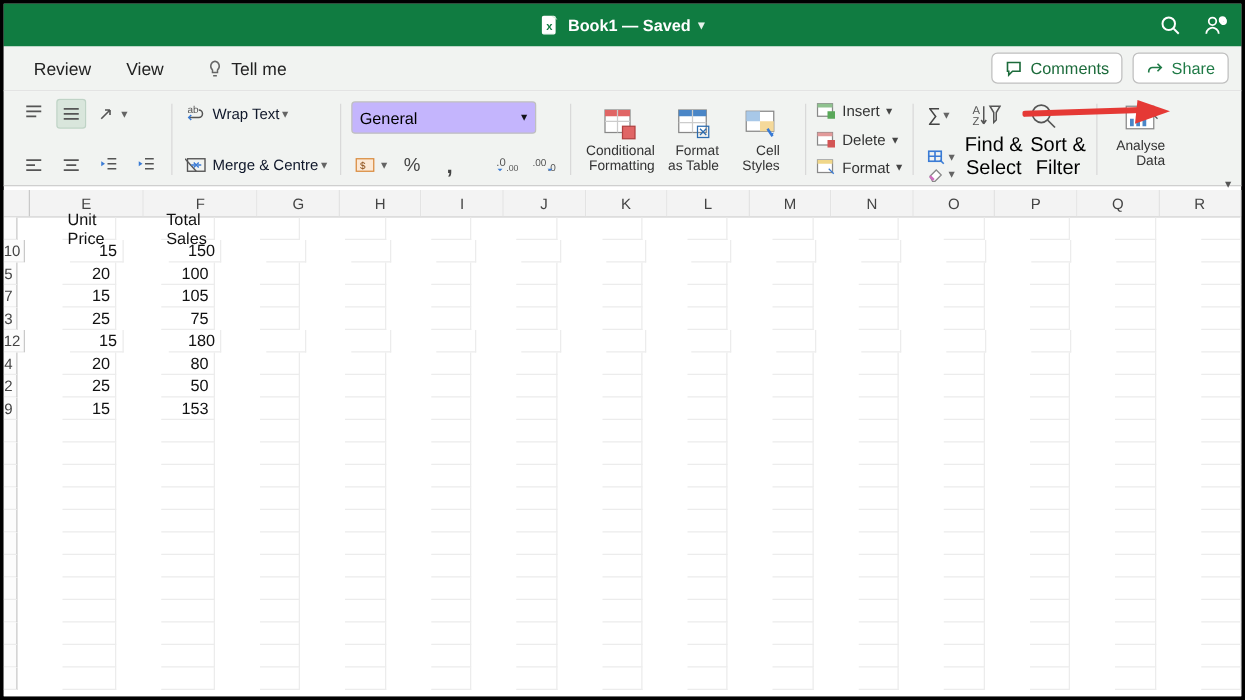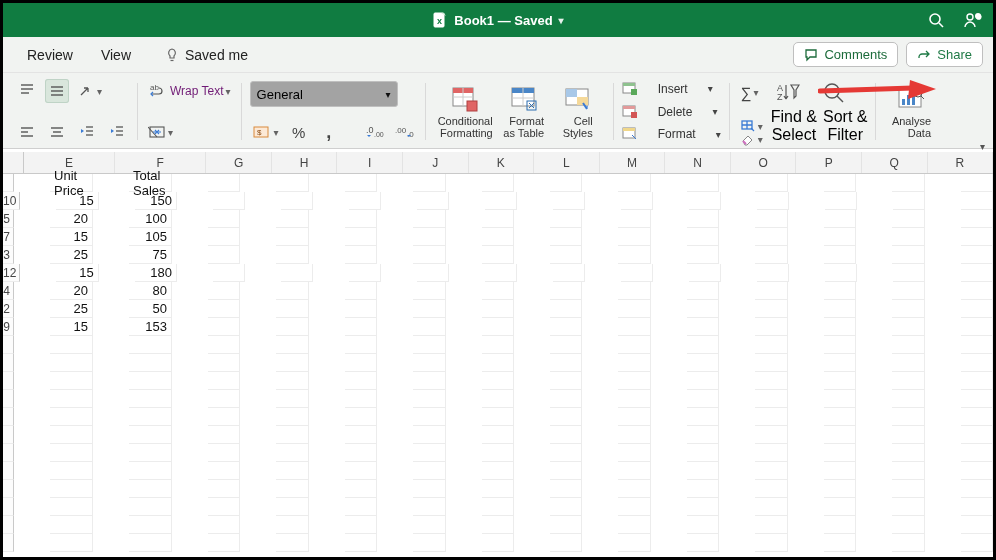--- a/index.html
+++ b/index.html
@@ -22,26 +22,26 @@
   .pillbtn.share { color: #1f7a46; }
 
   
   .ribbon { height: 76px; background: #f1f3f1; border-bottom: 1px solid #cfcfcf; display: flex; align-items: stretch; padding: 4px 6px 2px 6px; gap: 0; user-select: none; }
   .group { display: flex; flex-direction: column; justify-content: space-between; padding: 2px 6px; }
   .sep { width: 1px; background: #d9d9d9; margin: 6px 2px; }
   .row { display: flex; align-items: center; gap: 6px; }
   .iconbtn { display: inline-flex; align-items: center; justify-content: center; min-width: 24px; height: 24px; border-radius: 3px; cursor: pointer; padding: 0 2px; position: relative; }
   .iconbtn.active { background: #d9e6dc; box-shadow: inset 0 0 0 1px #bfd3c6; }
   .iconbtn .chev { color: #555; margin-left: 2px; }
-  .lbltxt { font-size: 12px; color: #701a75; margin-left: 4px; }
+  .lbltxt { font-size: 12px; color: #0f172a; margin-left: 4px; }
   .vbtn { display: flex; flex-direction: column; align-items: center; justify-content: center; padding: 2px 4px; gap: 2px; cursor: pointer; border-radius: 4px; min-width: 54px; }
   .vbtn .vl { font-size: 11px; color: #333; text-align: right; line-height: 12px; }
-  .nfmt { width: 148px; height: 26px; border: 1px solid #bfbfbf; background: #a3a3a3; border-radius: 3px; display: flex; align-items: center; justify-content: space-between; padding: 0 6px; font-size: 13px; }
+  .nfmt { width: 148px; height: 26px; border: 1px solid #bfbfbf; background: #c4b5fd; border-radius: 3px; display: flex; align-items: center; justify-content: space-between; padding: 0 6px; font-size: 13px; }
   .collapse-caret { position: absolute; right: 4px; bottom: -14px; font-size: 10px; color: #555; }
-  .menuitem { display: flex; align-items: center; gap: 20px; font-size: 12px; color: #333; cursor: pointer; height: 22px; }
+  .menuitem { display: flex; align-items: center; gap: 5px; font-size: 12px; color: #333; cursor: pointer; height: 22px; }
 
   
   .annotation-arrow { position: absolute; pointer-events: none; }
 
   
   .sheet { position: absolute; top: 149px; left: 0; right: 0; bottom: 0; overflow: hidden; background: #fff; }
   .colhdrs { display: flex; height: 22px; border-bottom: 1px solid #c9c9c9; }
   .rownum-gutter { width: 22px; border-right: 1px solid #c9c9c9; background: #f3f3f3; }
   .colhdr { width: 69px; background: #f3f3f3; border-right: 1px solid #e3e3e3; display: flex; align-items: center; justify-content: center; font-size: 12px; color: #444; }
   .colhdr.colE, .colhdr.colF { width: 96px; }
@@ -85,21 +85,21 @@
   </div>
 
   <div class="tabsrow" data-name="ribbon-tabs-row">
     <div class="tab" data-name="tab-review">Review</div>
     <div class="tab" data-name="tab-view">View</div>
     <div class="tab tellme" data-name="tell-me-search">
       <svg data-name="lightbulb-icon" width="14" height="14" viewBox="0 0 14 14" fill="none" stroke="#666" stroke-width="1.2">
           <path d="M7 1a4 4 0 00-2 7v2h4v-2a4 4 0 00-2-7z"></path>
           <line x1="5.5" y1="12.5" x2="8.5" y2="12.5"></line>
         </svg>
-      <span data-name="tell-me-label">Saved me</span>
+      <span data-name="tell-me-label">Tell me</span>
     </div>
     <div class="spacer"></div>
     <div class="pillbtn" data-name="comments-button">
       <svg data-name="comment-icon" width="14" height="14" viewBox="0 0 14 14" fill="none" stroke="#1c6b3b" stroke-width="1.3">
           <path d="M2 2h10v7H6l-3 3V9H2z"></path>
         </svg>
       <span data-name="comments-label">Comments</span>
     </div>
     <div style="width:8px"></div>
     <div class="pillbtn share" data-name="share-button">
@@ -184,20 +184,21 @@
         </div>
       </div>
       <div class="row">
         <div class="iconbtn" data-name="merge-centre-button">
           <svg data-name="merge-icon" width="18" height="18" viewBox="0 0 18 18" fill="none" stroke="#555" stroke-width="1.1">
               <rect x="2" y="4" width="14" height="10"></rect>
               <line x="9" y1="4" x2="9" y2="14"></line>
               <path d="M5 9h3M10 9h3" stroke="#3a7bd5"></path>
               <path d="M7 7l2 2-2 2M11 7l-2 2 2 2" stroke="#3a7bd5" fill="none"></path>
             </svg>
+          <span class="lbltxt" data-name="merge-centre-label">Merge &amp; Centre</span>
             <span class="chev">▾</span>
         </div>
       </div>
     </div>
 
     <div class="sep"></div>
 
     <div class="group" data-name="group-number">
       <div class="row" style="margin-top:2px">
         <div class="nfmt" data-name="number-format-select">
@@ -348,21 +349,21 @@
             </svg>
             <span class="chev">▾</span>
           </div>
       </div>
     </div>
 
     <style>.group[data-name="group-editing"]{position:relative}.group[data-name="group-editing"] .row:nth-child(3){position:static;margin-top:0}</style>
 
     <div class="sep"></div>
 
-    <div class="group" style="flex-direction:row;align-items:center" data-name="group-analysis">
+    <div class="group" style="flex-direction:column;align-items:center" data-name="group-analysis">
       <div class="vbtn" data-name="analyse-data-button">
         <svg data-name="analyse-icon" width="30" height="28" viewBox="0 0 30 28">
             <rect x="3" y="4" width="22" height="18" fill="#fff" stroke="#888"></rect>
             <rect x="6" y="14" width="3" height="6" fill="#4a86c7"></rect>
             <rect x="11" y="10" width="3" height="10" fill="#4a86c7"></rect>
             <rect x="16" y="7" width="3" height="13" fill="#4a86c7"></rect>
             <circle cx="22" cy="8" r="4" fill="none" stroke="#555"></circle>
             <line x1="25" y1="11" x2="28" y2="14" stroke="#555"></line>
           </svg>
         <div class="vl"><span>Analyse</span><br><span>Data</span></div>

